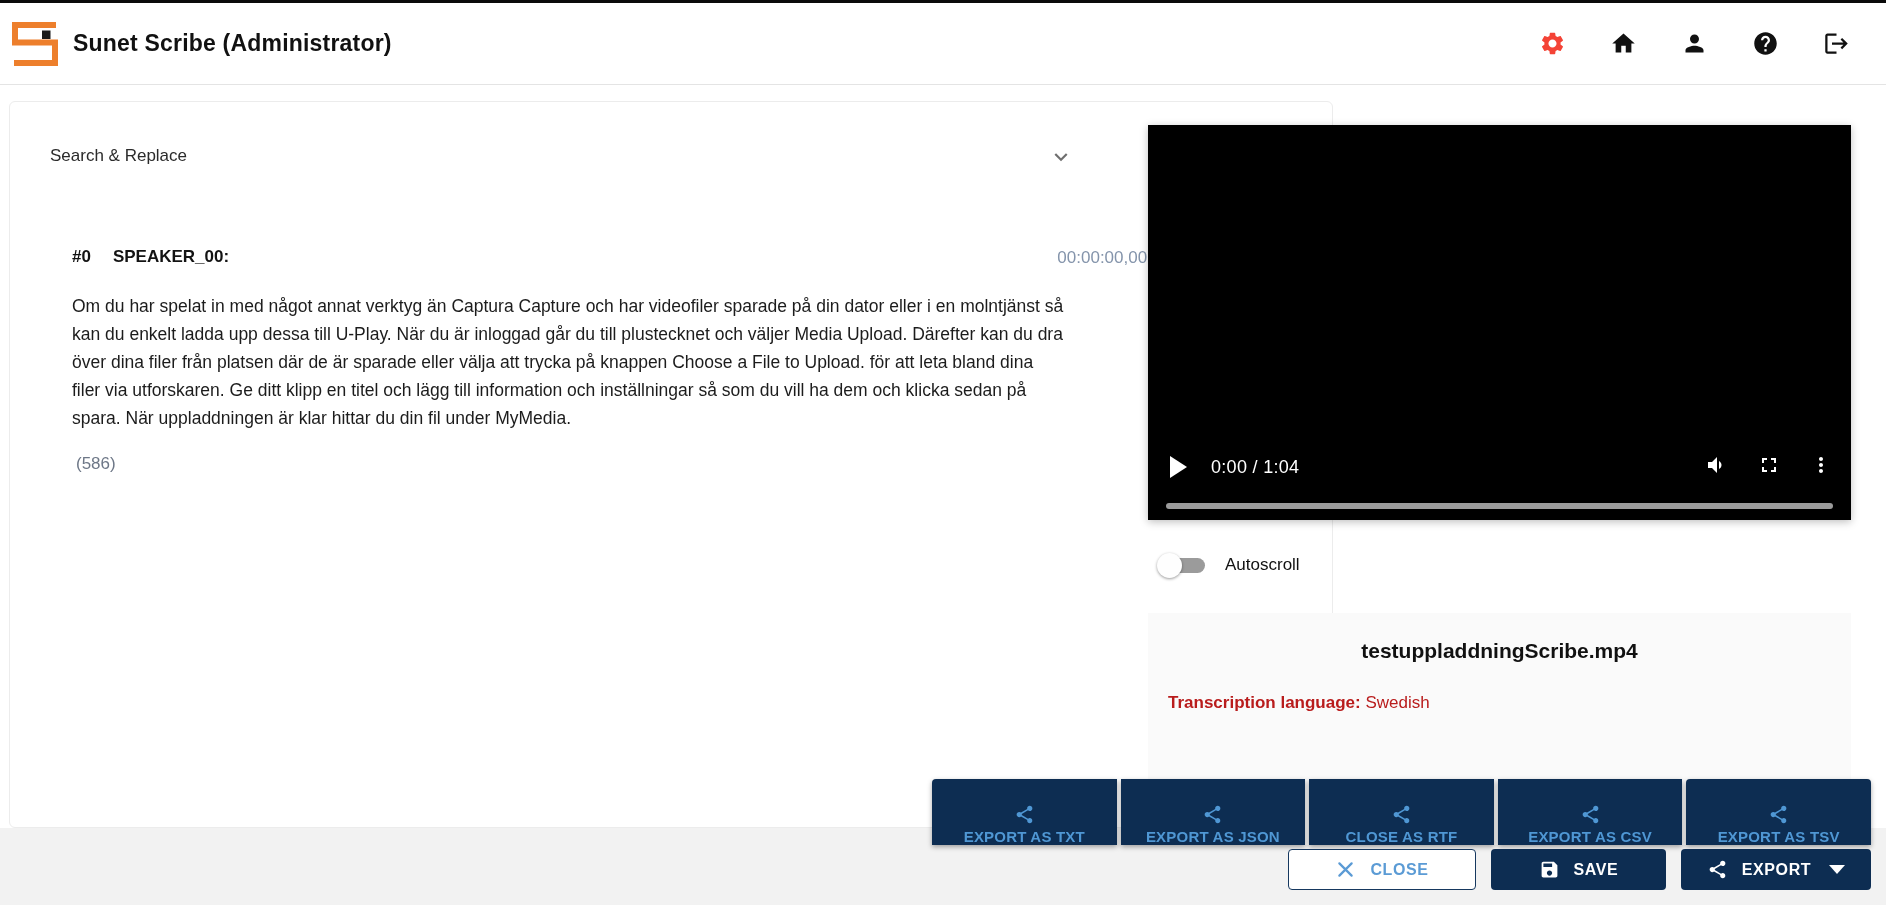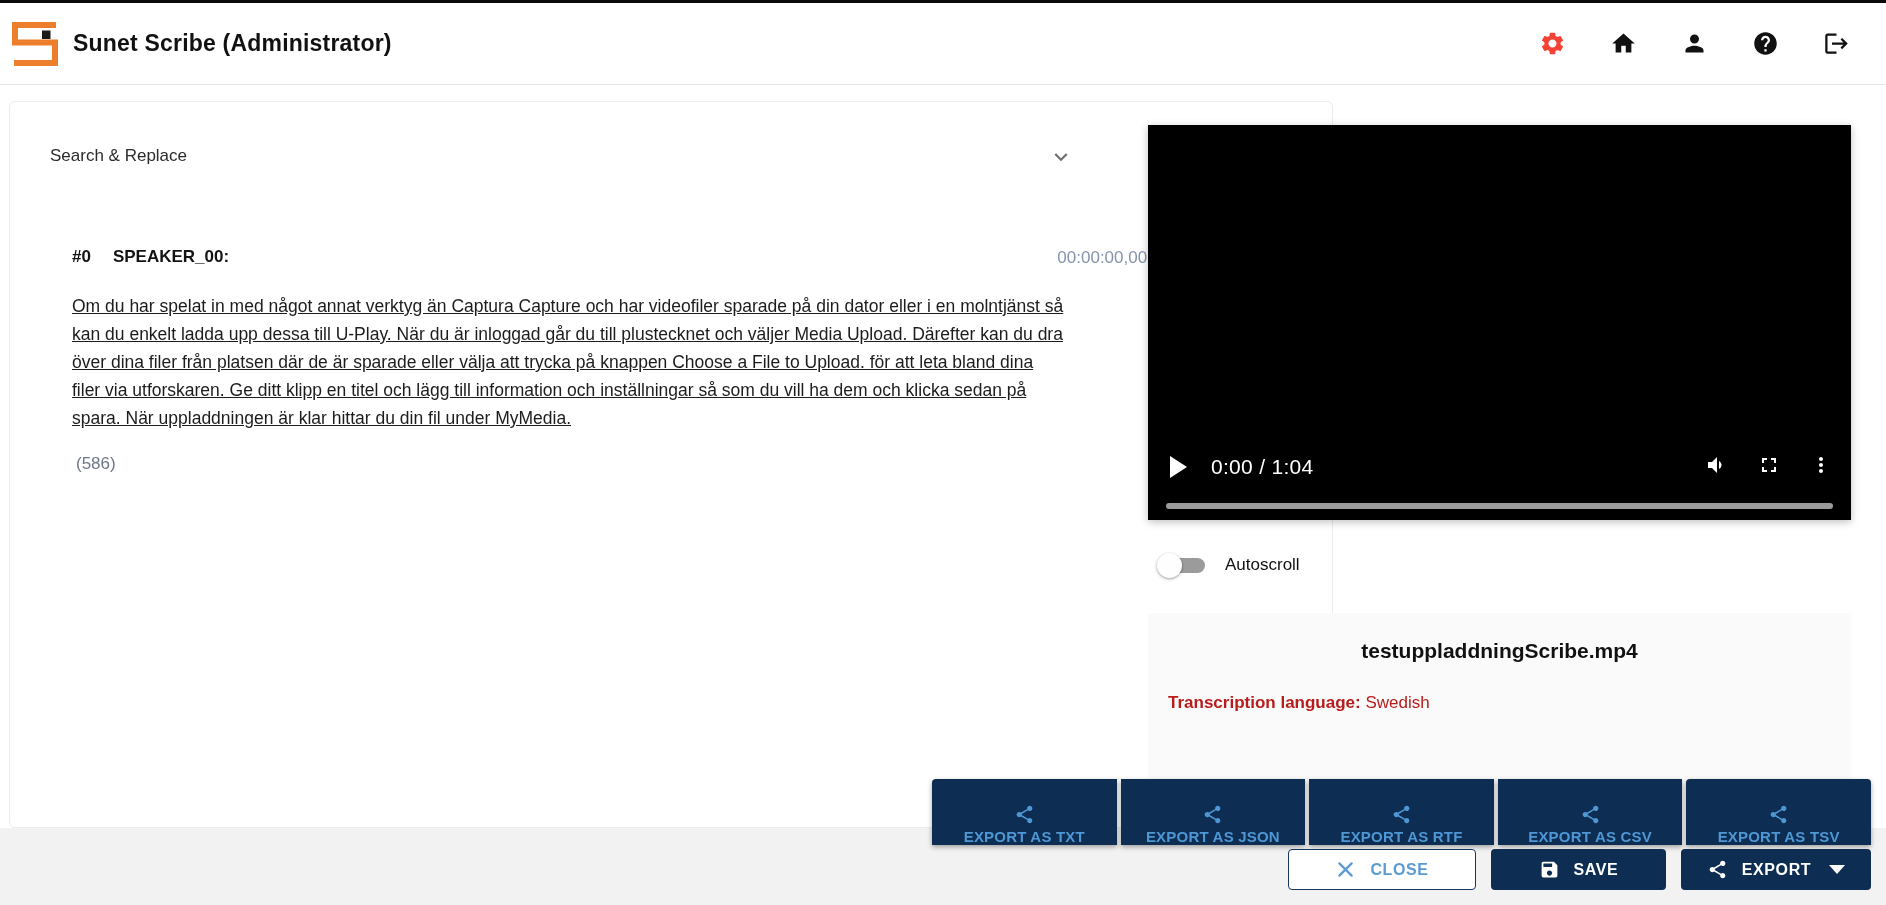--- a/index.html
+++ b/index.html
@@ -20,28 +20,28 @@
   .bottom-strip { position:absolute; left:0; top:828px; width:100%; height:77px; background:#f2f2f2; z-index:1; }
 
   
   .left-card { position:absolute; left:9px; top:101px; width:1324px; height:727px; background:#ffffff; border:1px solid #ececec; border-radius:6px; z-index:2; }
   .sr-row { position:absolute; left:0; top:40px; width:100%; height:32px; cursor:pointer; }
   .sr-label { position:absolute; left:40px; top:4px; font-size:17px; color:#2b2b2b; }
   .sr-chevron { position:absolute; left:1038px; top:2px; width:26px; height:26px; color:#6f6f6f; }
 
   .seg-header { position:absolute; left:62px; top:145px; display:flex; gap:22px; font-size:17px; font-weight:700; color:#131313; }
   .seg-timestamp { position:absolute; right:61px; top:146px; font-size:17px; color:#8494ab; font-weight:400; }
-  .seg-text { position:absolute; left:62px; top:190px; width:992px; font-size:17.5px; line-height:28px; color:#1c1c1c;text-decoration:underline; }
+  .seg-text { position:absolute; left:62px; top:190px; width:992px; font-size:17.5px; line-height:28px; color:#1c1c1c; }
   .seg-count { position:absolute; left:66px; top:352px; font-size:17px; color:#6d7787; }
 
   
   .video-player { position:absolute; left:1148px; top:125px; width:703px; height:395px; background:#000; z-index:2; box-shadow:0 2px 8px rgba(0,0,0,0.25); }
   .vp-controls { position:absolute; left:0; bottom:38px; width:100%; height:30px; display:flex; align-items:center; }
   .vp-play { margin-left:22px; width:0; height:0; border-left:17px solid #fff; border-top:11px solid transparent; border-bottom:11px solid transparent; cursor:pointer; }
-  .vp-time { margin-left:24px; color:#fff; font-size:21px; letter-spacing:0.3px; }
+  .vp-time { margin-left:24px; color:#fff; font-size:18px; letter-spacing:0.3px; }
   .vp-right { margin-left:auto; margin-right:18px; display:flex; align-items:center; gap:28px; }
   .vp-right svg { width:24px; height:24px; }
   .vp-progress { position:absolute; left:18px; bottom:11px; width:667px; height:6px; background:#9b9b9b; border-radius:3px; cursor:pointer; }
 
   .autoscroll-row { position:absolute; left:1157px; top:550px; height:30px; display:flex; align-items:center; z-index:2; }
   .switch { position:relative; width:52px; height:28px; cursor:pointer; }
   .switch-track { position:absolute; left:6px; top:7px; width:42px; height:15px; background:#9b9b9b; border-radius:8px; }
   .switch-knob { position:absolute; left:0px; top:2px; width:25px; height:25px; background:#fefefe; border-radius:50%; box-shadow:0 1px 3px rgba(0,0,0,0.4); }
   .autoscroll-label { margin-left:16px; font-size:17px; color:#111; }
 
@@ -183,21 +183,21 @@
     <div class="em-item">
       <svg viewBox="0 0 24 24" fill="#4f97d4">
           <path d="M18 16.08c-.76 0-1.44.3-1.96.77L8.91 12.7c.05-.23.09-.46.09-.7s-.04-.47-.09-.7l7.05-4.11c.54.5 1.25.81 2.04.81 1.66 0 3-1.34 3-3s-1.34-3-3-3-3 1.34-3 3c0 .24.04.47.09.7L8.04 9.81C7.5 9.31 6.79 9 6 9c-1.66 0-3 1.34-3 3s1.34 3 3 3c.79 0 1.5-.31 2.04-.81l7.12 4.16c-.05.21-.08.43-.08.65 0 1.61 1.31 2.92 2.92 2.92 1.61 0 2.92-1.31 2.92-2.92s-1.31-2.92-2.92-2.92z"></path>
         </svg>
       <span class="em-label">EXPORT AS JSON</span>
     </div>
     <div class="em-item">
       <svg viewBox="0 0 24 24" fill="#4f97d4">
           <path d="M18 16.08c-.76 0-1.44.3-1.96.77L8.91 12.7c.05-.23.09-.46.09-.7s-.04-.47-.09-.7l7.05-4.11c.54.5 1.25.81 2.04.81 1.66 0 3-1.34 3-3s-1.34-3-3-3-3 1.34-3 3c0 .24.04.47.09.7L8.04 9.81C7.5 9.31 6.79 9 6 9c-1.66 0-3 1.34-3 3s1.34 3 3 3c.79 0 1.5-.31 2.04-.81l7.12 4.16c-.05.21-.08.43-.08.65 0 1.61 1.31 2.92 2.92 2.92 1.61 0 2.92-1.31 2.92-2.92s-1.31-2.92-2.92-2.92z"></path>
         </svg>
-      <span class="em-label">EXPORT AS RTF</span>
+      <span class="em-label">CLOSE AS RTF</span>
     </div>
     <div class="em-item">
       <svg viewBox="0 0 24 24" fill="#4f97d4">
           <path d="M18 16.08c-.76 0-1.44.3-1.96.77L8.91 12.7c.05-.23.09-.46.09-.7s-.04-.47-.09-.7l7.05-4.11c.54.5 1.25.81 2.04.81 1.66 0 3-1.34 3-3s-1.34-3-3-3-3 1.34-3 3c0 .24.04.47.09.7L8.04 9.81C7.5 9.31 6.79 9 6 9c-1.66 0-3 1.34-3 3s1.34 3 3 3c.79 0 1.5-.31 2.04-.81l7.12 4.16c-.05.21-.08.43-.08.65 0 1.61 1.31 2.92 2.92 2.92 1.61 0 2.92-1.31 2.92-2.92s-1.31-2.92-2.92-2.92z"></path>
         </svg>
       <span class="em-label">EXPORT AS CSV</span>
     </div>
     <div class="em-item">
       <svg viewBox="0 0 24 24" fill="#4f97d4">
           <path d="M18 16.08c-.76 0-1.44.3-1.96.77L8.91 12.7c.05-.23.09-.46.09-.7s-.04-.47-.09-.7l7.05-4.11c.54.5 1.25.81 2.04.81 1.66 0 3-1.34 3-3s-1.34-3-3-3-3 1.34-3 3c0 .24.04.47.09.7L8.04 9.81C7.5 9.31 6.79 9 6 9c-1.66 0-3 1.34-3 3s1.34 3 3 3c.79 0 1.5-.31 2.04-.81l7.12 4.16c-.05.21-.08.43-.08.65 0 1.61 1.31 2.92 2.92 2.92 1.61 0 2.92-1.31 2.92-2.92s-1.31-2.92-2.92-2.92z"></path>

